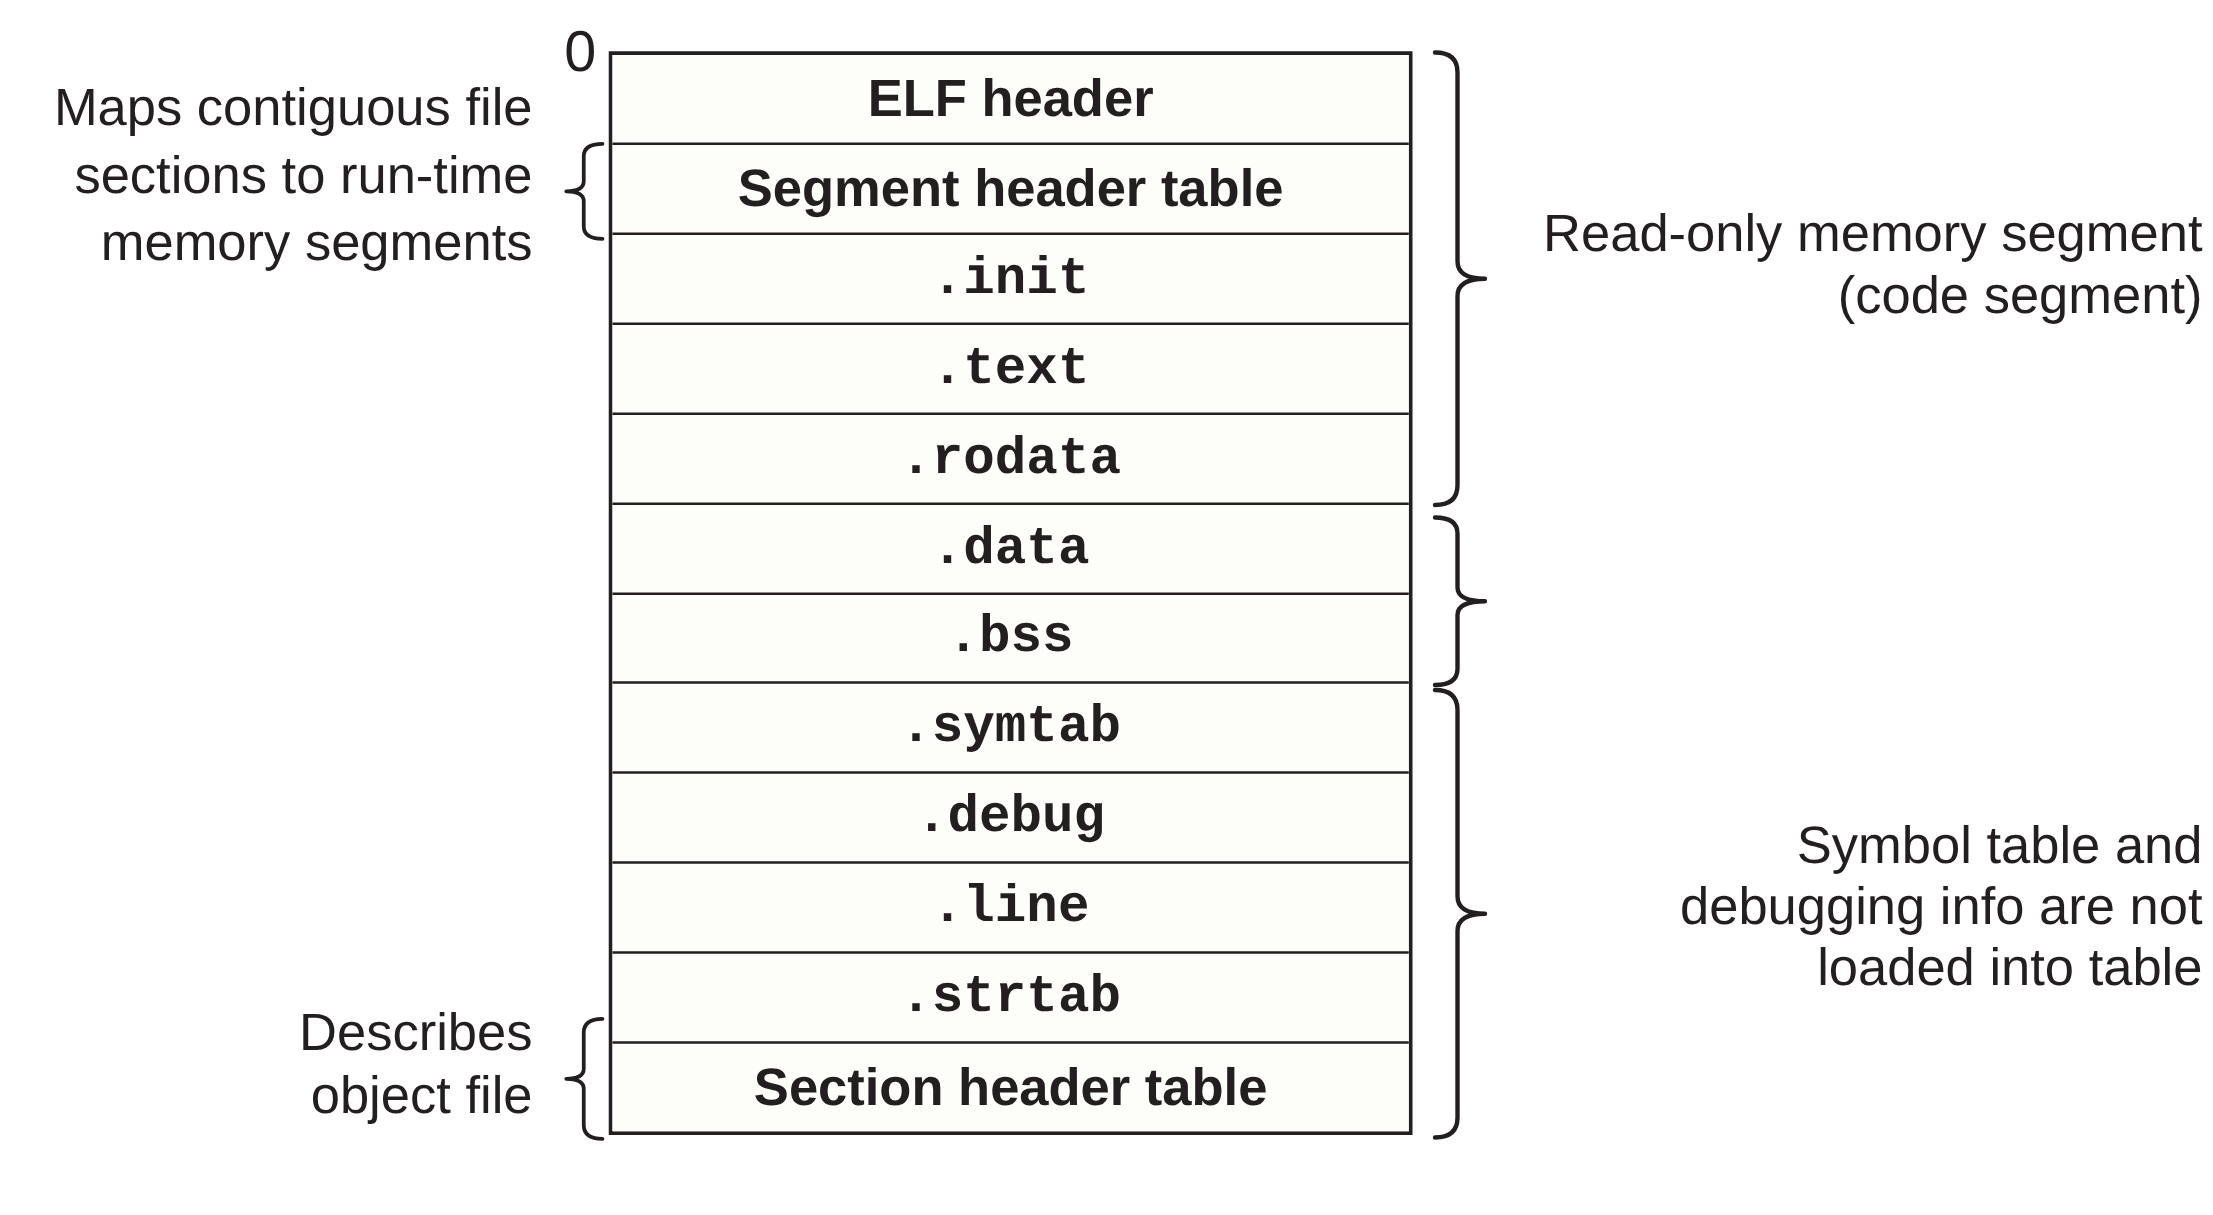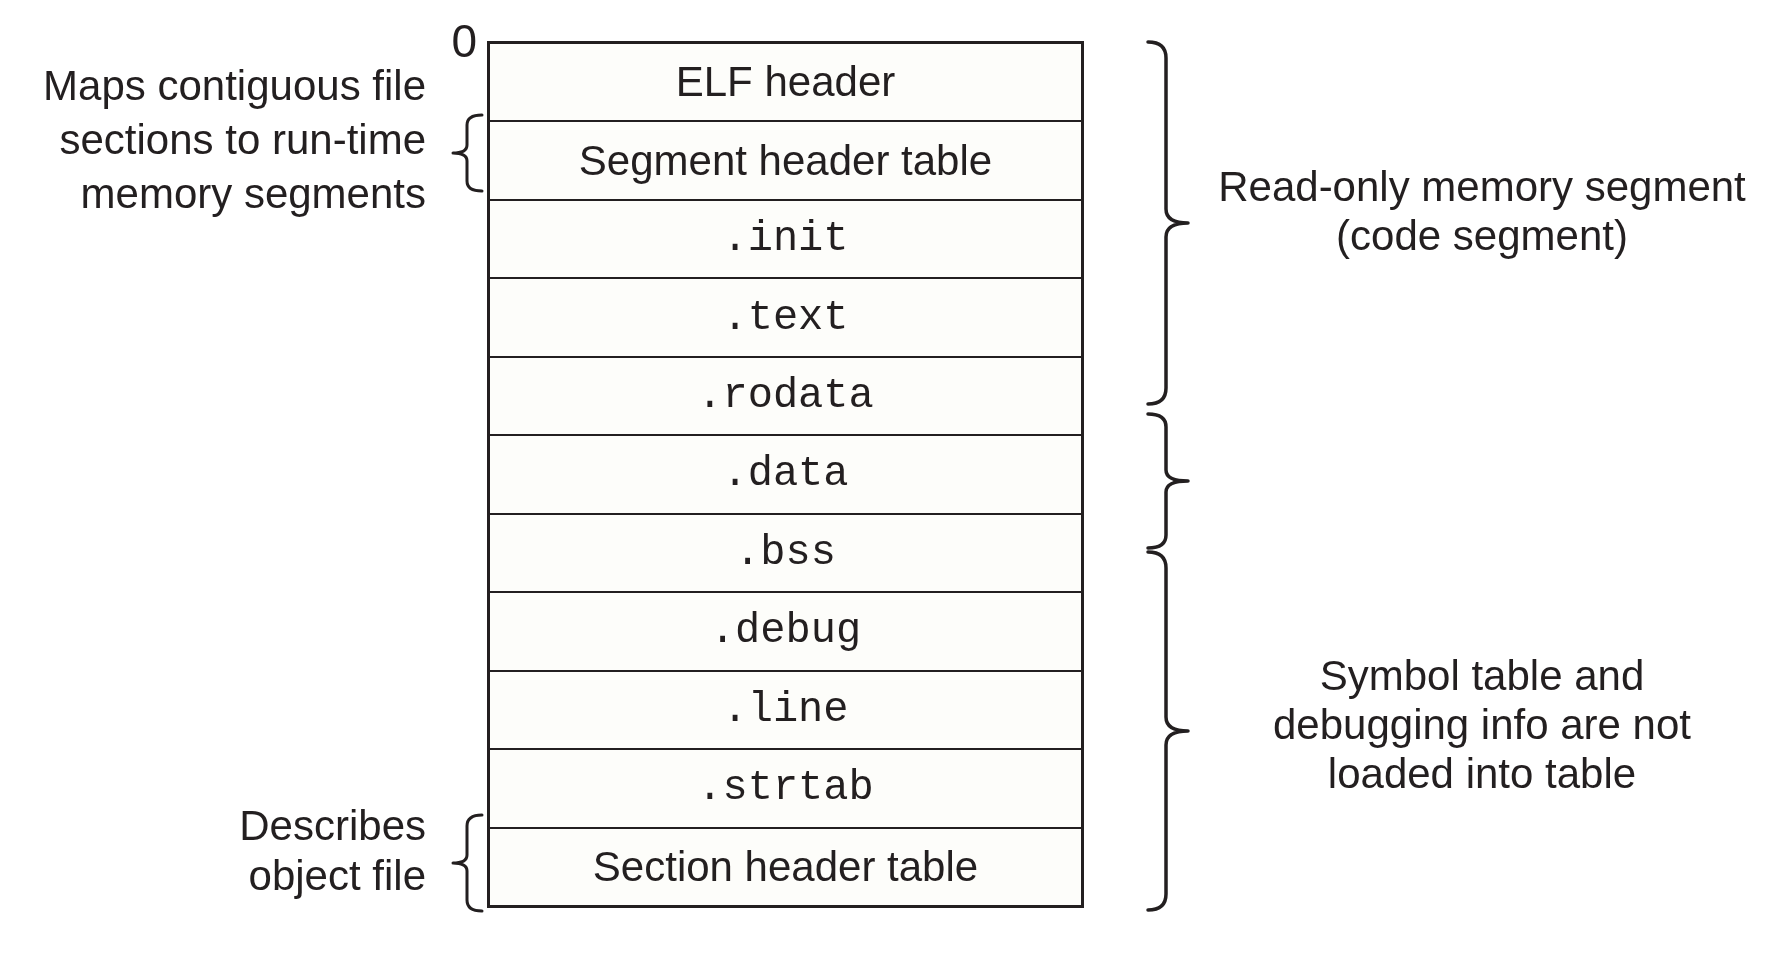--- a/index.html
+++ b/index.html
@@ -17,26 +17,27 @@
     overflow: hidden;
     font-family: "Liberation Sans", sans-serif;
     color: var(--ink);
   }
 
   
   .box {
     position: absolute;
     left: 487px;
     top: 41px;
-    width: 597px;
+    width: 643px;
     height: 867px;
     border: 3px solid var(--ink);
     background: var(--row-fill);
     display: flex;
     flex-direction: column;
+    font-weight: bold;
   }
   .row {
     flex: 1 1 0;
     display: flex;
     align-items: center;
     justify-content: center;
     background: var(--row-fill);
   }
   .row + .row { border-top: 2.5px solid var(--ink); }
   .row-label {
@@ -55,21 +56,21 @@
     width: 60px;
     text-align: right;
     font-size: 46px;
     line-height: 1;
   }
 
   
   .ann { position: absolute; font-size: 42px; }
   .ann .line { display: block; white-space: nowrap; }
   .ann-left { left: 26px; width: 400px; text-align: right; }
-  .ann-right { left: 1202px; width: 560px; text-align: center; }
+  .ann-right { left: 1202px; width: 560px; text-align: right; }
   #ann-maps   { top: 59px;  line-height: 54px; }
   #ann-desc   { top: 801px; line-height: 50px; }
   #ann-ro     { top: 162px; line-height: 49px; }
   #ann-rw     { top: 429px; line-height: 49px; }
   #ann-sym    { top: 651px; line-height: 49px; }
 
   
   .brace { position: absolute; overflow: visible; }
   .brace path {
     fill: none;
@@ -101,20 +102,23 @@
       <span class="row-label mono">.text</span>
     </div>
     <div class="row">
       <span class="row-label mono">.rodata</span>
     </div>
     <div class="row">
       <span class="row-label mono">.data</span>
     </div>
     <div class="row">
       <span class="row-label mono">.bss</span>
+    </div>
+    <div class="row">
+      <span class="row-label mono">.symtab</span>
     </div>
     <div class="row">
       <span class="row-label mono">.debug</span>
     </div>
     <div class="row">
       <span class="row-label mono">.line</span>
     </div>
     <div class="row">
       <span class="row-label mono">.strtab</span>
     </div>

